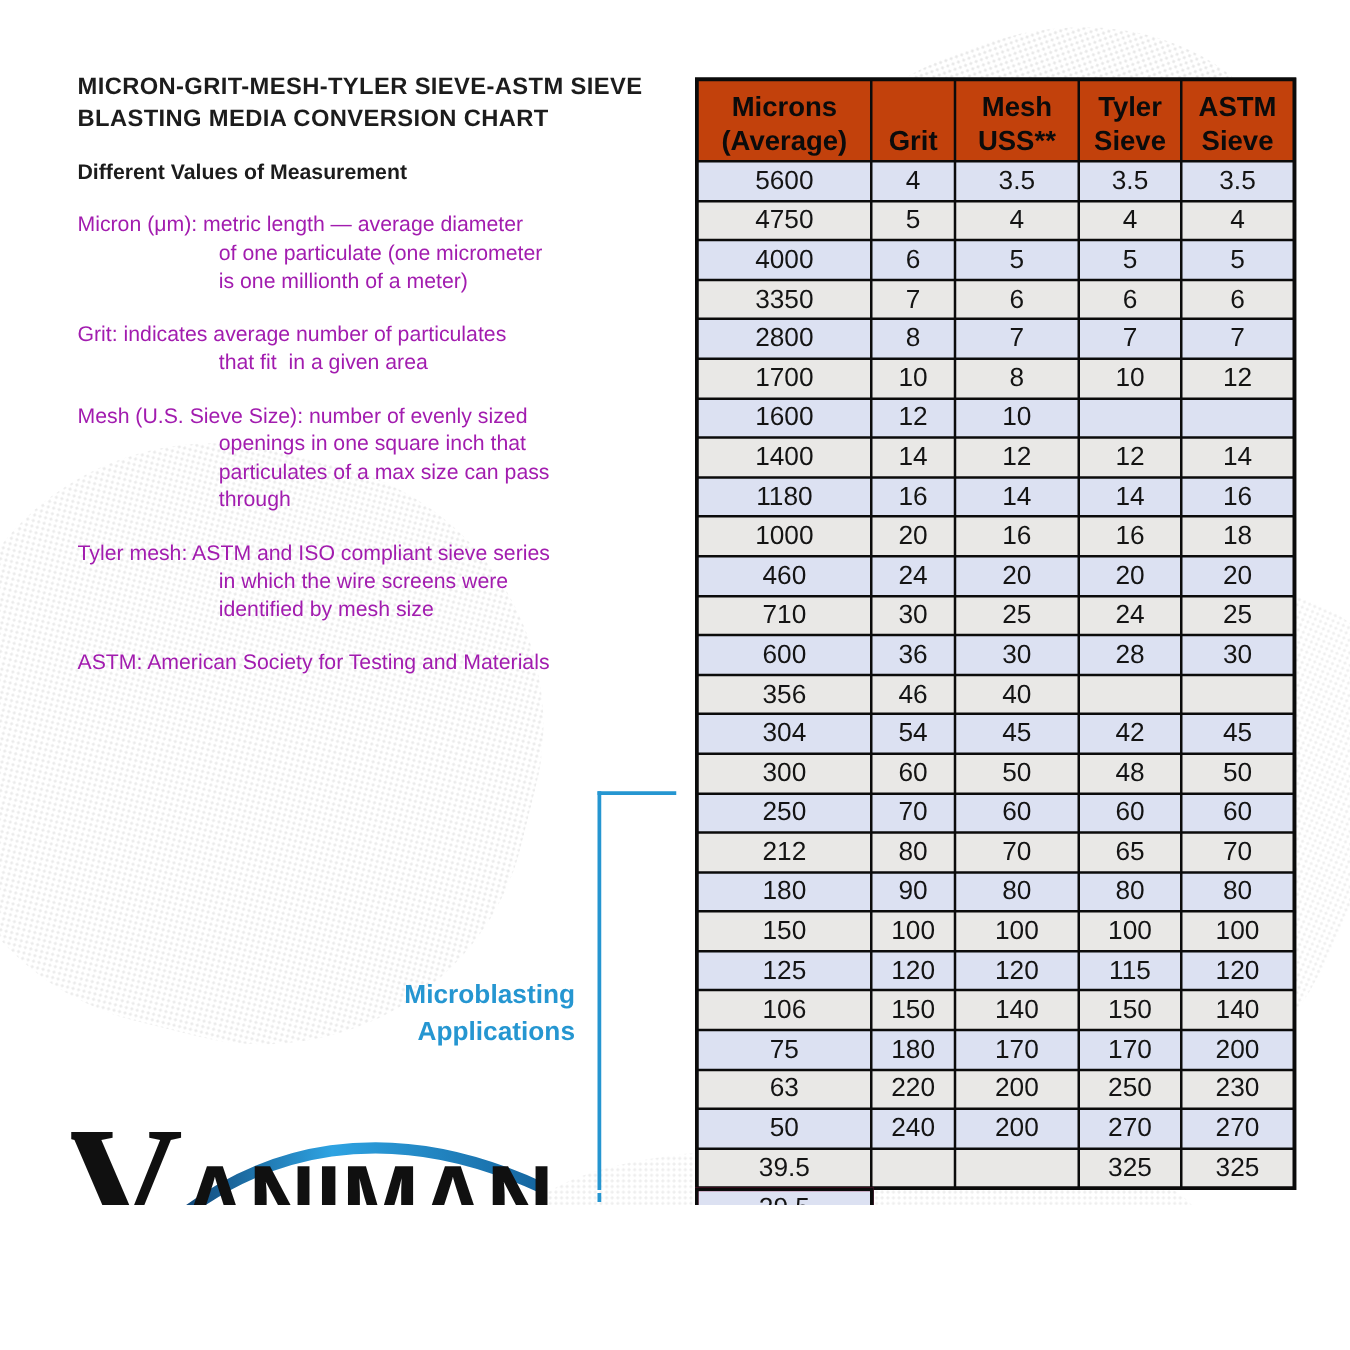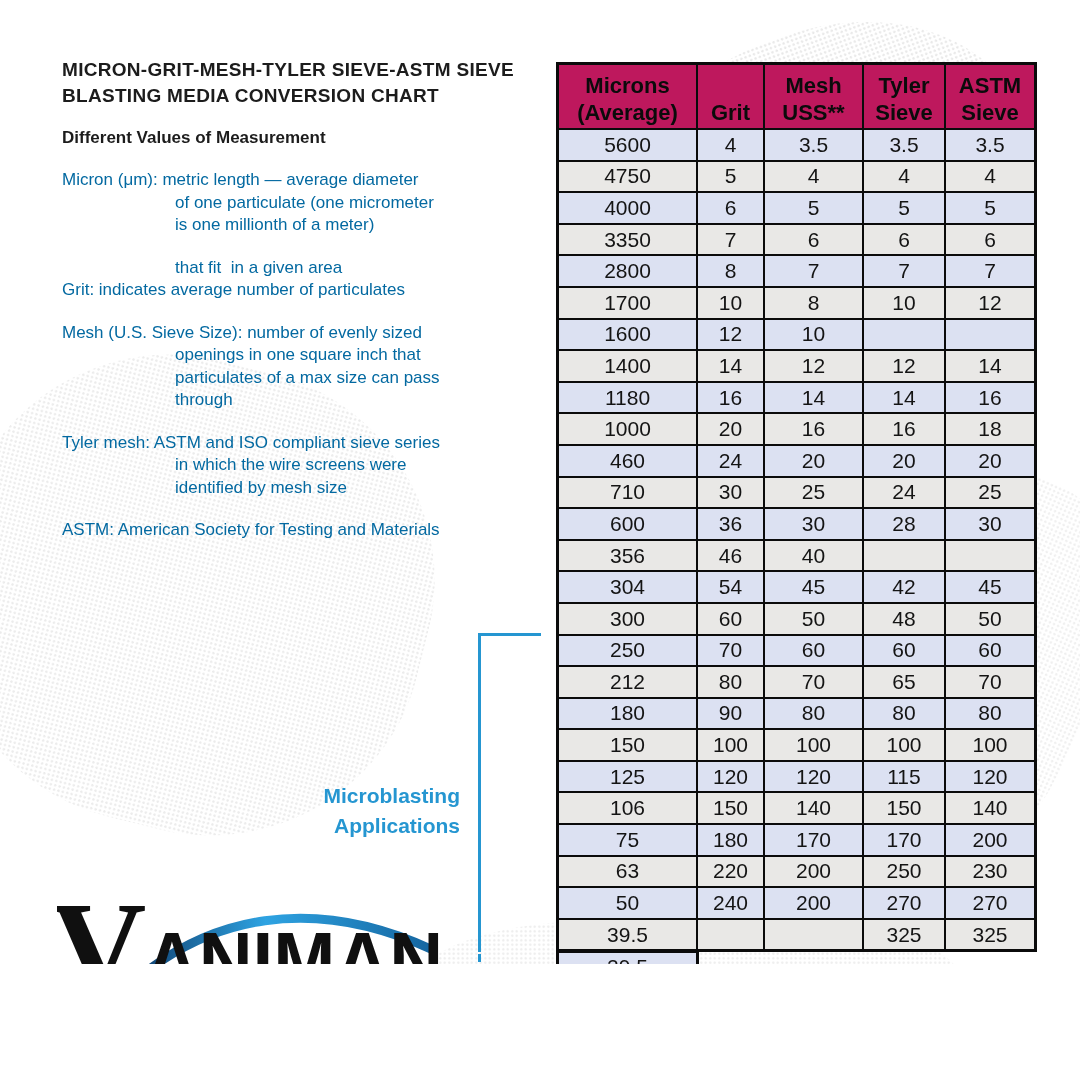--- a/index.html
+++ b/index.html
@@ -12,34 +12,34 @@
     background-size:4.5px 4.5px;}
   .t1{left:620px;top:30px;width:420px;height:330px;border-radius:48%;transform:rotate(-20deg);opacity:.40;}
   .t2{left:-50px;top:360px;width:480px;height:470px;border-radius:45%;transform:rotate(14deg);opacity:.35;}
   .t3{left:420px;top:920px;width:540px;height:170px;border-radius:35%;opacity:.30;}
   .t4{left:820px;top:460px;width:270px;height:430px;border-radius:42%;transform:rotate(24deg);opacity:.28;}
 
   
   .title{position:absolute;left:62px;top:57px;font-size:19px;font-weight:700;line-height:26px;
          letter-spacing:.3px;color:#1c1c1c;z-index:3;}
   .subtitle{position:absolute;left:62px;top:128px;font-size:17px;font-weight:700;color:#1c1c1c;z-index:3;}
-  #defs{position:absolute;left:62px;top:169px;font-size:17px;line-height:22.5px;color:#0369a1;z-index:3;}
+  #defs{position:absolute;left:62px;top:169px;font-size:17px;line-height:22.5px;color:#a21caf;z-index:3;}
   .def-block{margin-bottom:20px;}
   .def-line{white-space:pre-wrap;}
   .def-line.cont{padding-left:113px;}
 
   
   #main-table{position:absolute;left:556px;top:62px;z-index:2;
     display:grid;grid-template-columns:137px 65px 97px 80px 88px;
     grid-template-rows:63px repeat(26,29.6px);gap:2px;
     background:#0b0b0b;border:3px solid #0b0b0b;}
   #sub-table{position:absolute;left:556px;top:949.5px;z-index:2;
     display:grid;grid-template-columns:137px;grid-template-rows:repeat(2,29.6px);gap:2px;
     background:#be185d;border:3px solid #0b0b0b;}
-  .th{background:#be185d;display:flex;flex-direction:column;justify-content:flex-end;align-items:center;
+  .th{background:#c2410c;display:flex;flex-direction:column;justify-content:flex-end;align-items:center;
       font-weight:700;font-size:22px;line-height:27px;color:#0b0b0b;padding-bottom:2px;}
   .td{display:flex;align-items:center;justify-content:center;font-size:21px;color:#141414;}
   .odd{background:#dce1f2;}
   .even{background:#e9e8e6;}
 
   
   .br{position:absolute;background:#2596d1;z-index:3;}
   .br-h{left:478px;top:633px;width:63px;height:3px;}
   .br-v{left:478px;top:633px;width:3px;height:319px;}
   .br-dash{position:absolute;left:478px;top:954px;width:3px;height:50px;z-index:3;
@@ -74,22 +74,22 @@
 
   <div class="subtitle">Different Values of Measurement</div>
 
   <div id="defs">
       <div class="def-block">
         <div class="def-line">Micron (μm): metric length — average diameter</div>
         <div class="def-line cont">of one particulate (one micrometer</div>
         <div class="def-line cont">is one millionth of a meter)</div>
       </div>
       <div class="def-block">
+        <div class="def-line">Grit: indicates average number of particulates</div>
         <div class="def-line cont">that fit  in a given area</div>
-        <div class="def-line">Grit: indicates average number of particulates</div>
       </div>
       <div class="def-block">
         <div class="def-line">Mesh (U.S. Sieve Size): number of evenly sized</div>
         <div class="def-line cont">openings in one square inch that</div>
         <div class="def-line cont">particulates of a max size can pass</div>
         <div class="def-line cont">through</div>
       </div>
       <div class="def-block">
         <div class="def-line">Tyler mesh: ASTM and ISO compliant sieve series</div>
         <div class="def-line cont">in which the wire screens were</div>

